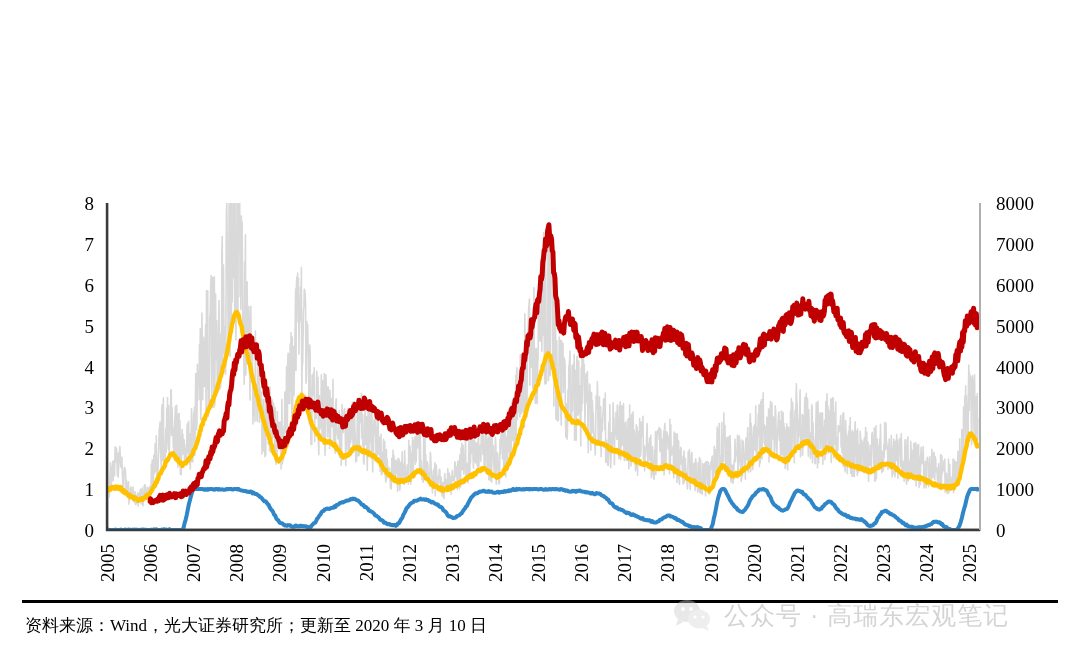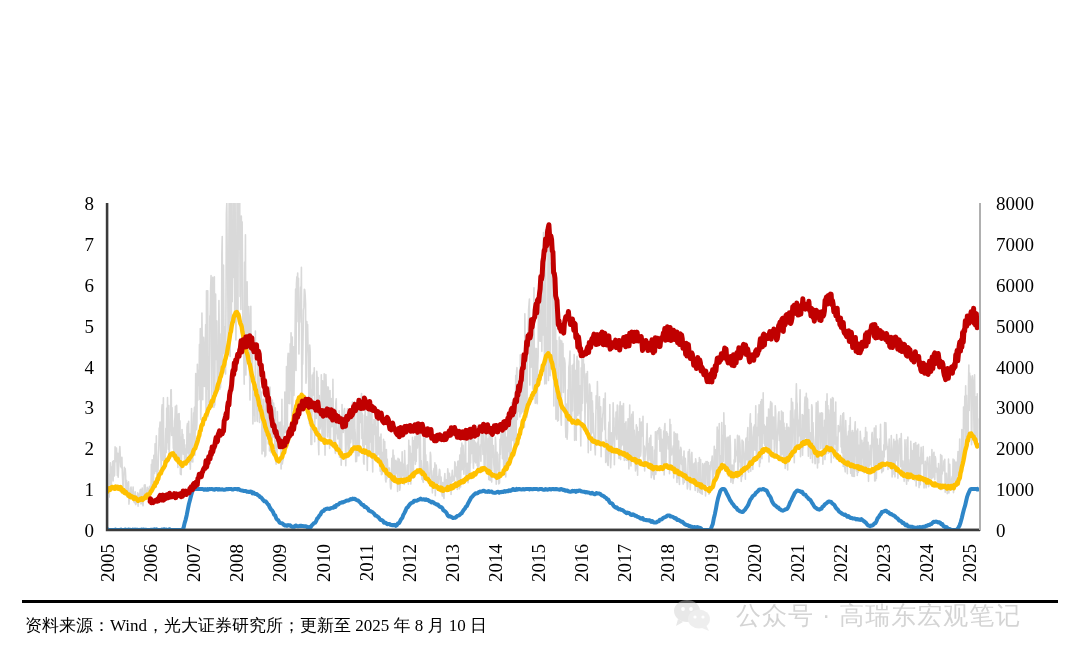--- a/index.html
+++ b/index.html
@@ -64,21 +64,21 @@
     font-size: 17px;
     color: #000000;
     white-space: nowrap;
   }
   .watermark {
     position: absolute;
     left: 672px;
     top: 598px;
     display: flex;
     align-items: center;
-    gap: 24px;
+    gap: 12px;
     opacity: 0.42;
   }
   .watermark-text {
     font-family: "Liberation Sans", sans-serif;
     font-size: 25px;
     color: #9a9a9a;
     white-space: nowrap;
     letter-spacing: 1px;
   }
   
@@ -265,21 +265,21 @@
         <text x="0" y="0" class="xtick-label" text-anchor="end" transform="translate(760.6666666666666,544) rotate(-90)">2020</text>
         <text x="0" y="0" class="xtick-label" text-anchor="end" transform="translate(803.7777777777777,544) rotate(-90)">2021</text>
         <text x="0" y="0" class="xtick-label" text-anchor="end" transform="translate(846.8888888888888,544) rotate(-90)">2022</text>
         <text x="0" y="0" class="xtick-label" text-anchor="end" transform="translate(890,544) rotate(-90)">2023</text>
         <text x="0" y="0" class="xtick-label" text-anchor="end" transform="translate(933.1111111111111,544) rotate(-90)">2024</text>
         <text x="0" y="0" class="xtick-label" text-anchor="end" transform="translate(976.2222222222222,544) rotate(-90)">2025</text>
       </g>
   </svg>
 
   <div class="footer-rule"></div>
-  <div class="footer-text">资料来源：Wind，光大证券研究所；更新至 2025 年 8 月 10 日</div>
+  <div class="footer-text">资料来源：Wind，光大证券研究所；更新至 2020 年 3 月 10 日</div>
   <div class="watermark">
     <svg width="40" height="34" viewBox="0 0 40 34">
       <ellipse cx="15" cy="13" rx="13" ry="11" fill="#c9c9c9"></ellipse>
       <path d="M6 21 L4 28 L11 24 Z" fill="#c9c9c9"></path>
       <ellipse cx="27" cy="21" rx="11" ry="9.5" fill="#d8d8d8"></ellipse>
       <path d="M34 27 L37 33 L30 30 Z" fill="#d8d8d8"></path>
       <circle cx="11" cy="11" r="1.9" fill="#ffffff"></circle>
       <circle cx="19" cy="11" r="1.9" fill="#ffffff"></circle>
       <circle cx="23" cy="19" r="1.6" fill="#ffffff"></circle>
       <circle cx="31" cy="19" r="1.6" fill="#ffffff"></circle>

